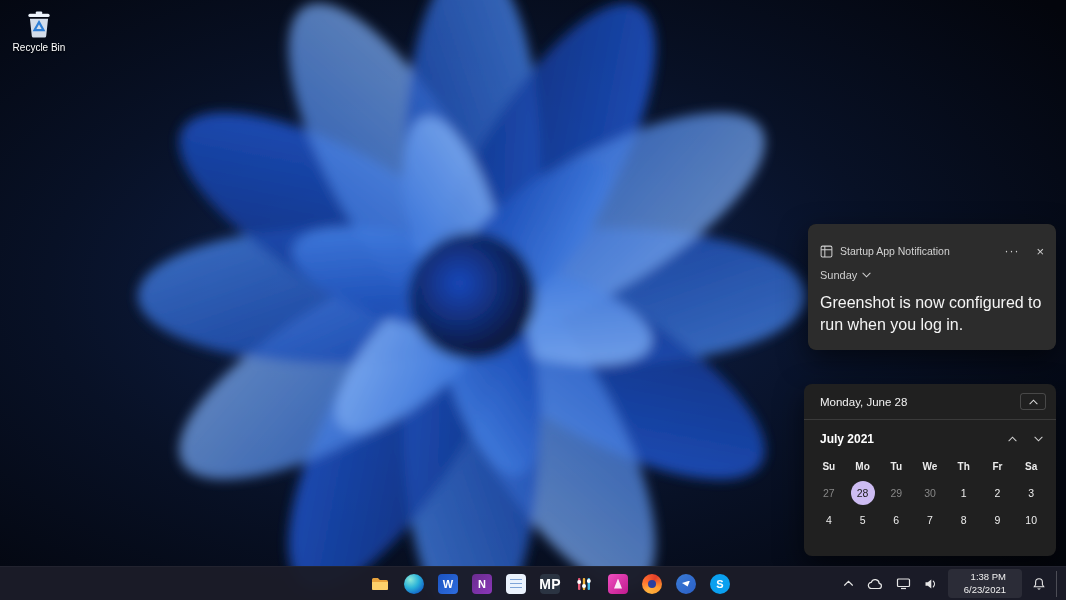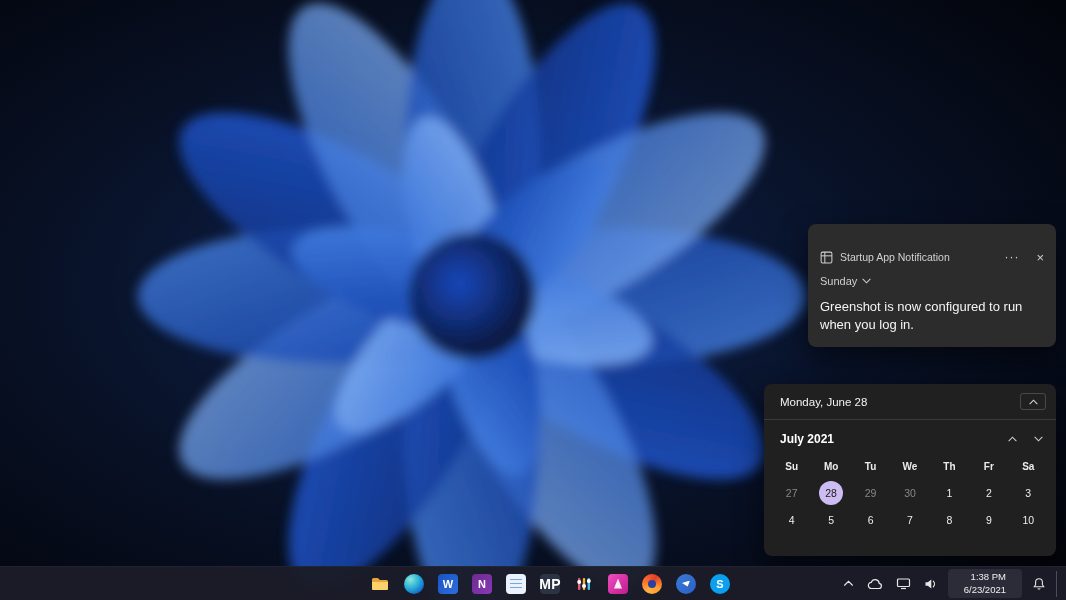--- a/index.html
+++ b/index.html
@@ -14,31 +14,31 @@
   .recycle-bin svg { display:block; margin:0 auto 2px; }
 
   
   .notif-panel { position:absolute; right:10px; top:224px; width:248px;
     background:#1e1e1e; border-radius:8px; overflow:hidden;
     box-shadow:0 10px 28px rgba(0,0,0,.55); color:#fff; }
   .notif-header { display:flex; align-items:center; justify-content:space-between;
     padding:8px 10px 8px 12px; font-size:11.5px; color:#f2f2f2; }
   .clear-all { background:#3d3d3d; border:none; color:#fff; font-size:10px;
     padding:4px 9px; border-radius:3px; cursor:pointer; font-family:inherit; }
-  .notif-card { background:#2c2c2c; border-radius:8px; padding:26px 12px 13px; }
+  .notif-card { background:#2c2c2c; border-radius:8px; padding:20px 12px 13px; }
   .card-head { display:flex; align-items:center; gap:7px; color:#d2d2d2; font-size:10.5px; }
   .card-head .title { flex:1; white-space:nowrap; overflow:hidden; }
   .card-head .more { color:#cfcfcf; font-size:12px; letter-spacing:1px; cursor:pointer; }
   .card-head .close { color:#cfcfcf; font-size:13px; margin-left:10px; cursor:pointer; line-height:1; }
   .group-row { margin-top:11px; display:flex; align-items:center; gap:5px;
     color:#cfcfcf; font-size:11px; cursor:pointer; }
-  .notif-body { margin-top:11px; color:#f4f4f4; font-size:13px; line-height:1.4; }
+  .notif-body { margin-top:11px; color:#f4f4f4; font-size:16px; line-height:1.4; }
   .notif-hint { margin-top:1px; color:#9a9a9a; font-size:11px; line-height:1.35; }
 
-  .cal-panel { position:absolute; right:10px; top:384px; width:292px; height:172px;
+  .cal-panel { position:absolute; right:10px; top:384px; width:252px; height:172px;
     background:#202020; border-radius:8px; overflow:hidden;
     box-shadow:0 10px 28px rgba(0,0,0,.55); color:#fff; }
   .cal-header { display:flex; align-items:center; justify-content:space-between;
     padding:9px 10px 9px 16px; font-size:11.5px; color:#f2f2f2;
     border-bottom:1px solid #3a3a3a; }
   .collapse-btn { width:26px; height:17px; border:1px solid rgba(255,255,255,.18);
     border-radius:3px; background:transparent; display:flex; align-items:center;
     justify-content:center; cursor:pointer; }
   .cal-month-row { display:flex; align-items:center; padding:10px 5px 2px 16px; }
   .month-label { flex:1; font-size:12px; font-weight:bold; color:#fff; }
@@ -144,20 +144,29 @@
         <ellipse transform="rotate(60)" cx="52" cy="0" rx="100" ry="36" fill="url(#pA)" opacity="0.9"></ellipse>
         <ellipse transform="rotate(120)" cx="52" cy="0" rx="100" ry="36" fill="url(#pC)" opacity="0.9"></ellipse>
         <ellipse transform="rotate(180)" cx="52" cy="0" rx="100" ry="36" fill="url(#pA)" opacity="0.9"></ellipse>
         <ellipse transform="rotate(240)" cx="52" cy="0" rx="100" ry="36" fill="url(#pC)" opacity="0.9"></ellipse>
         <ellipse transform="rotate(300)" cx="52" cy="0" rx="100" ry="36" fill="url(#pA)" opacity="0.9"></ellipse>
       </g>
       <circle r="52" fill="url(#coreG)"></circle>
     </g>
   </svg>
 
+  <div class="recycle-bin">
+    <svg width="32" height="32" viewBox="0 0 24 24">
+      <rect x="9.5" y="2.6" width="5" height="2.2" rx="1" fill="#e8f0fa"></rect>
+      <rect x="4" y="4.4" width="16" height="2.4" rx="1.2" fill="#eef4fb"></rect>
+      <path d="M5.2 8 L18.8 8 L17.4 21 Q17.3 22.2 16.2 22.2 L7.8 22.2 Q6.7 22.2 6.6 21 Z" fill="#dfe9f5" opacity="0.95"></path>
+      <path d="M12 10.6 L15.4 16.6 L8.6 16.6 Z" fill="none" stroke="#2f7fd6" stroke-width="1.6"></path>
+    </svg>
+    <span>Recycle Bin</span>
+  </div>
 
   <div class="notif-panel">
     <div class="notif-card">
       <div class="card-head">
         <svg width="13" height="13" viewBox="0 0 14 14">
           <rect x="1.2" y="1.2" width="11.6" height="11.6" rx="1.5" fill="none" stroke="#cfcfcf" stroke-width="1.1"></rect>
           <line x1="1.2" y1="5.2" x2="12.8" y2="5.2" stroke="#cfcfcf" stroke-width="1.1"></line>
           <line x1="5.2" y1="1.2" x2="5.2" y2="12.8" stroke="#cfcfcf" stroke-width="1.1"></line>
         </svg>
         <span class="title">Startup App Notification</span>

